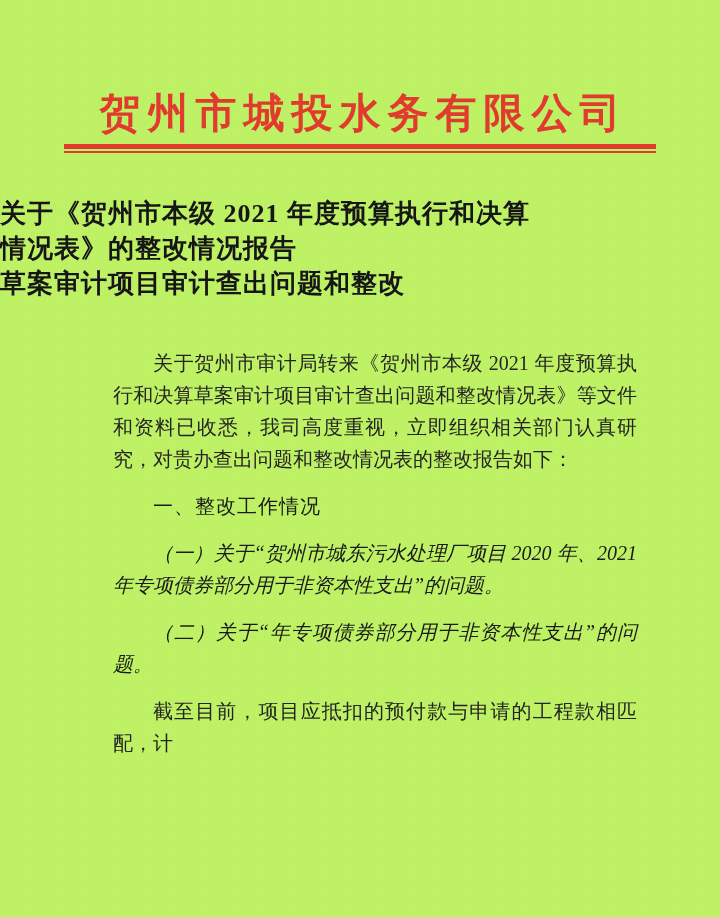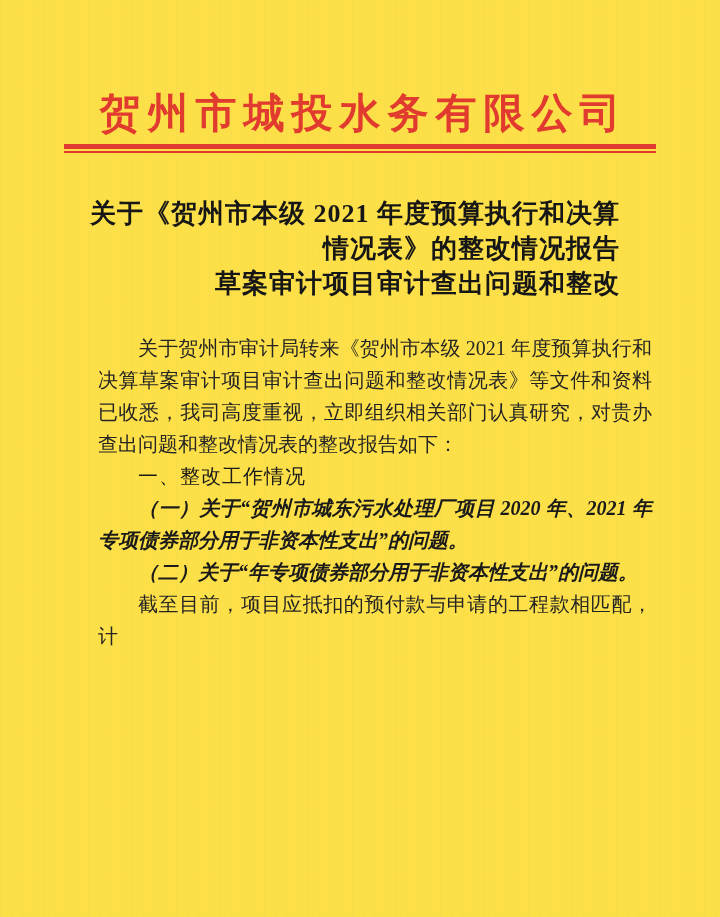--- a/index.html
+++ b/index.html
@@ -3,21 +3,21 @@
 <meta charset="utf-8">
 <style>
   :root { --accent: #e13a2e; }
   html, body { margin: 0; padding: 0; background: #ffffff; }
 
   .page {
     position: relative;
     width: 720px;
     height: 917px;
     margin: 0 auto;
-    background: #fde047;
+    background: #bef264;
     overflow: hidden;
     font-family: "Liberation Serif", "DejaVu Serif", serif;
     color: #242424;
   }
   
   .page::before {
     content: "";
     position: absolute;
     inset: 0;
     background:
@@ -51,51 +51,51 @@
   }
   .rule-thick { top: 144px; height: 5px; }
   .rule-thin  { top: 151px; height: 2px; }
 
   .doc-title {
     position: absolute;
     top: 196px;
     left: 0;
     width: 620px;
     margin: 0;
-    text-align: right;
+    text-align: left;
     font-size: 26px;
     line-height: 35px;
     font-weight: bold;
     letter-spacing: 1px;
     color: #161616;
   }
   .doc-title .title-line { display: block; }
 
   .doc-body {
     position: absolute;
     top: 332px;
     left: 98px;
     width: 554px;
     font-size: 20px;
     line-height: 32px;
   }
   .para {
-    margin: 0;
+    margin: 15px;
     text-indent: 2em;
     text-align: justify;
     text-align-last: left;
   }
   .para.section {
     font-family: "Liberation Sans", "DejaVu Sans", sans-serif;
     font-weight: normal;
     color: #1a1a1a;
     letter-spacing: 1px;
   }
   .para.item {
-    font-weight: bold;
+    font-weight: normal;
     font-style: italic;
     color: #1a1a1a;
   }
 </style>
 </head>
 <body>
 
 <div class="page">
 
   <div class="letterhead">贺州市城投水务有限公司</div>

